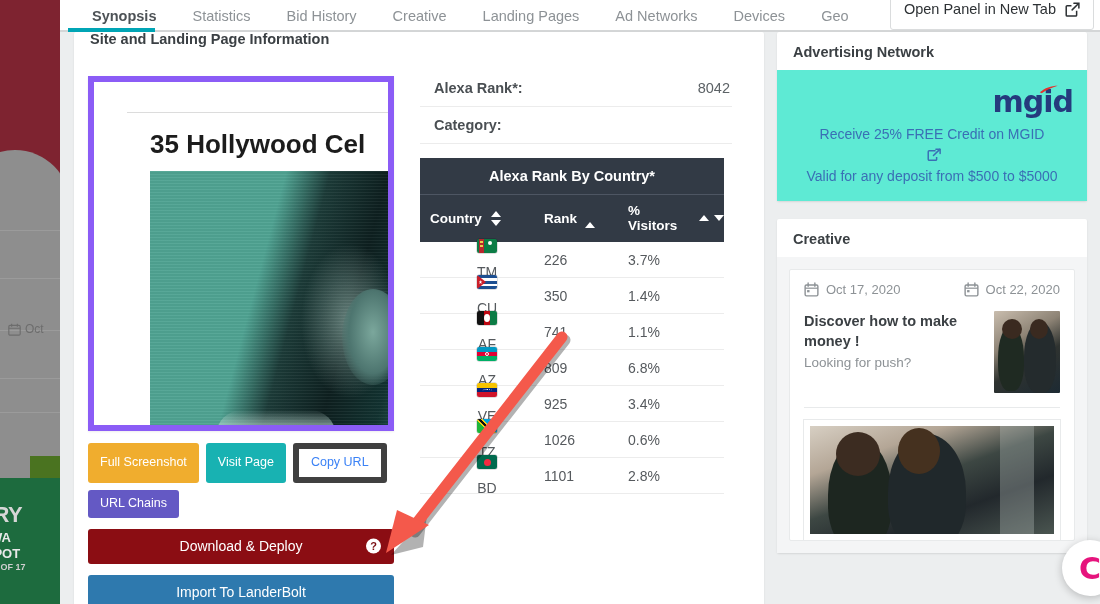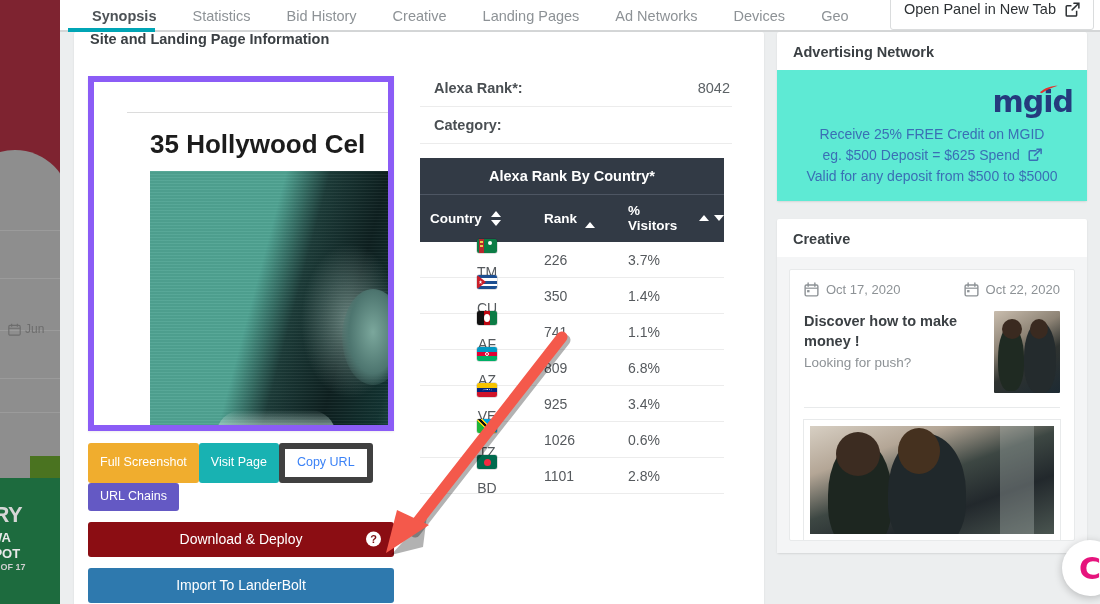--- a/index.html
+++ b/index.html
@@ -126,21 +126,21 @@
     background: radial-gradient(ellipse at 50% 45%, #7ba79c 0%, #4d756f 55%, rgba(20,40,38,0) 78%);
     border-radius: 50%;
   }
   #shot-photo .shoulder {
     position: absolute; left: 66px; bottom: 0; width: 120px; height: 26px;
     background: linear-gradient(to top, #bfdcd4, rgba(191,220,212,0));
     border-radius: 60px 60px 0 0;
   }
 
   
-  #btn-row { margin-top: 12px; display: flex; flex-wrap: wrap; width: 312px; }
+  #btn-row { margin-top: 12px; display: flex; flex-wrap: wrap; gap: 7px; width: 312px; }
   .btn {
     border: none; border-radius: 3px; font-size: 12.5px; color: #fff;
     padding: 7px 12px; cursor: pointer; font-family: "Liberation Sans", sans-serif;
     white-space: nowrap; line-height: 1.1;
   }
   .btn.ghost { background: #fff; color: #3b82f6; border: 6px solid #404040; }
   .btn.wide {
     display: block; width: 306px; text-align: center; padding: 10px 12px;
     font-size: 14px; margin-top: 11px; position: relative;
   }
@@ -244,21 +244,21 @@
   <div class="bg-rule" style="top:330px"></div>
   <div class="bg-rule" style="top:378px"></div>
   <div class="bg-rule" style="top:412px"></div>
   <div id="bg-cal">
     <svg width="13" height="13" viewBox="0 0 16 16">
       <rect x="1" y="3" width="14" height="12" rx="1.5" fill="none" stroke="#6d6d6d" stroke-width="1.4"></rect>
       <line x1="4.5" y1="1" x2="4.5" y2="4.5" stroke="#6d6d6d" stroke-width="1.4"></line>
       <line x1="11.5" y1="1" x2="11.5" y2="4.5" stroke="#6d6d6d" stroke-width="1.4"></line>
       <line x1="1" y1="6.5" x2="15" y2="6.5" stroke="#6d6d6d" stroke-width="1.2"></line>
     </svg>
-    <span>Jun</span>
+    <span>Oct</span>
   </div>
   <div id="bg-green-card">
       <b>B</b>
     </div>
   <div id="bg-footer">
     <span class="l1">RRY</span>
     <span class="l2">WA</span>
     <span class="l3">KPOT</span>
     <span class="l4">UT OF 17</span>
   </div>
@@ -461,21 +461,20 @@
         <div style="text-align:center;position:relative;height:40px">
           <span id="mgid-logo">
             <span>mgid</span>
             <svg id="mgid-tick" viewBox="0 0 24 11">
               <path d="M1 9 C7 3.5 15 0.8 23 0.8 C16 3 8.5 6 3.5 10 Z" fill="#e5322d"></path>
             </svg>
           </span>
         </div>
         <div class="mgid-line">Receive 25% FREE Credit on MGID</div>
         <div class="mgid-line">
-          <span>eg. $500 Deposit = $625 Spend</span>
           <svg width="14" height="14" viewBox="0 0 16 16" style="vertical-align:-2px;margin-left:4px">
             <path d="M9.8 3.2H2.6a1.2 1.2 0 0 0-1.2 1.2v8.4a1.2 1.2 0 0 0 1.2 1.2h7.2a1.2 1.2 0 0 0 1.2-1.2v-2.4" fill="none" stroke="#3a6fb5" stroke-width="1.7" stroke-linejoin="round"></path>
             <path d="M7.4 8.6 14.6 1.6" fill="none" stroke="#3a6fb5" stroke-width="1.7" stroke-linecap="round"></path>
             <path d="M10.2 1.4h4.8v4.8" fill="none" stroke="#3a6fb5" stroke-width="1.7" stroke-linecap="round" stroke-linejoin="round"></path>
           </svg>
         </div>
         <div class="mgid-line">Valid for any deposit from $500 to $5000</div>
       </div>
     </div>
 

